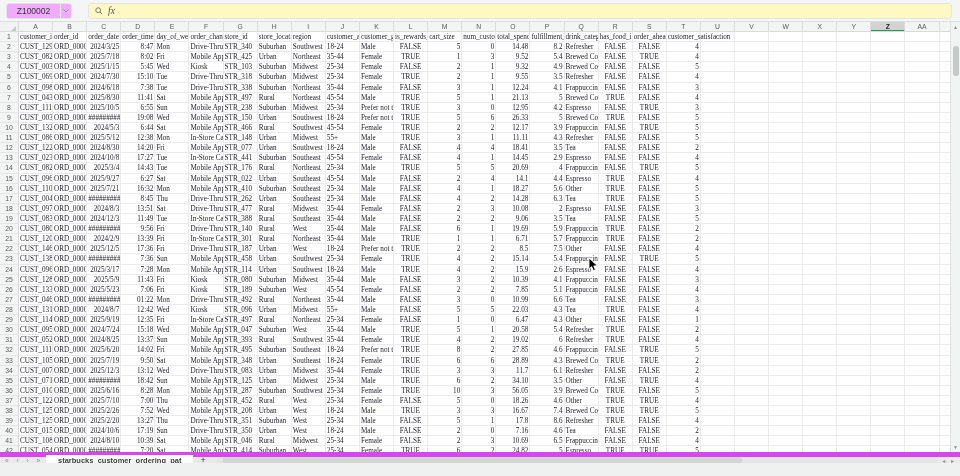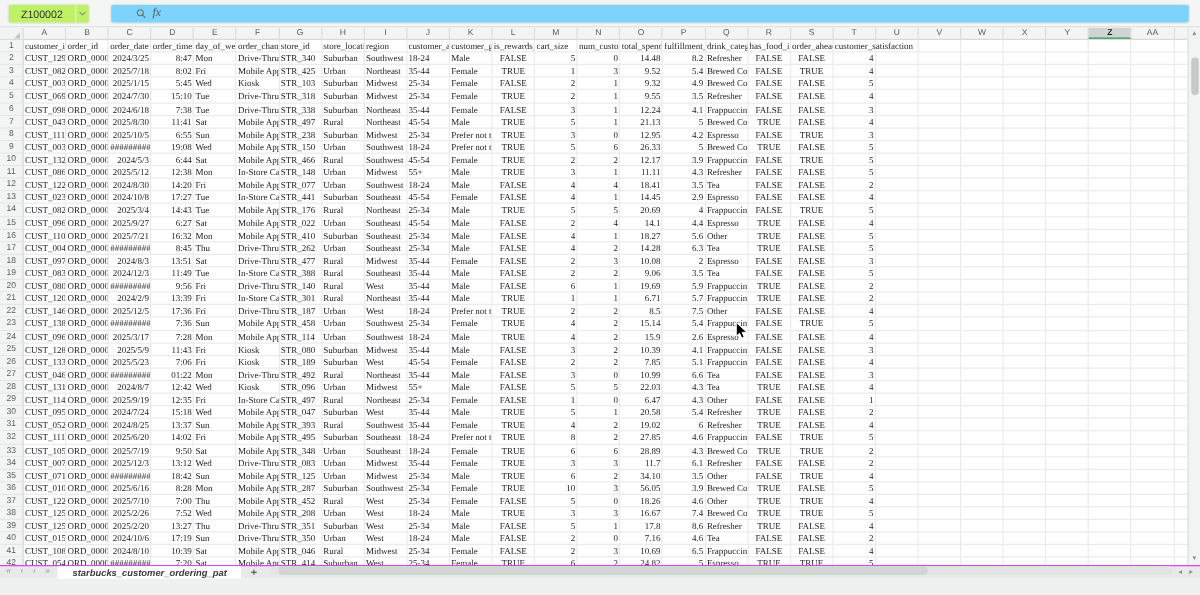--- a/index.html
+++ b/index.html
@@ -1,27 +1,27 @@
 <!DOCTYPE html>
 <html><head>
 <meta charset="utf-8">
 <style>
   html,body{margin:0;padding:0;}
   body{width:960px;height:476px;overflow:hidden;position:relative;background:#fff;
        font-family:"Liberation Sans",sans-serif;-webkit-font-smoothing:antialiased;}
   
   .fbar{position:absolute;left:0;top:0;width:960px;height:22px;background:#f4f5f5;
         border-bottom:1px solid #dcdede;box-sizing:border-box;}
-  .namebox{position:absolute;left:6px;top:3px;width:66px;height:16px;background:#bef264;
+  .namebox{position:absolute;left:6px;top:3px;width:66px;height:16px;background:#f0abfc;
            border:1px solid #e4e6e6;border-radius:3px;display:flex;align-items:center;box-sizing:border-box;}
   .namebox .nbv{flex:1;text-align:center;font-size:8.5px;color:#333;}
   .nbcaret{width:10px;height:100%;display:flex;align-items:center;justify-content:center;border-left:1px solid #eee;}
-  .fxfield{position:absolute;left:88px;top:3px;right:8px;height:16px;background:#7dd3fc;
+  .fxfield{position:absolute;left:88px;top:3px;right:8px;height:16px;background:#fef9c3;
            border:1px solid #e4e6e6;border-radius:3px;display:flex;align-items:center;gap:5px;
-           padding-left:20px;box-sizing:border-box;}
+           padding-left:6px;box-sizing:border-box;}
   .fx{font-family:"Liberation Serif",serif;font-style:italic;font-size:9.5px;color:#555;}
   
   .colhead{position:absolute;left:0;top:22px;width:950px;height:10px;display:flex;overflow:hidden;
            background:#f3f4f4;border-bottom:1px solid #dadada;box-sizing:border-box;}
   .ch{flex:none;width:34.1px;height:10px;box-sizing:border-box;border-right:1px solid #dcdcdc;
       font-size:6.8px;color:#5a5a5a;text-align:center;line-height:9px;}
   .ch.corner{width:19px;position:relative;background:#f1f2f2;}
   .ch.corner:after{content:"";position:absolute;right:2px;bottom:1px;
       border-left:5px solid transparent;border-bottom:5px solid #c6c8c8;}
   .ch.sel{background:#d2d3d3;border-bottom:2px solid #1aa053;color:#1e1e1e;font-weight:bold;}
@@ -35,21 +35,21 @@
      white-space:nowrap;overflow:hidden;padding:0 1px;}
   .al{text-align:left}.ar{text-align:right}.ac{text-align:center}
   .spill{overflow:visible;position:relative;z-index:2;}
   
   .vscroll{position:absolute;right:0;top:22px;width:10px;height:430px;background:#f2f3f3;
            border-left:1px solid #e0e0e0;box-sizing:border-box;}
   .varrow{position:absolute;left:0;width:9px;height:10px;font-size:5px;color:#8a8d8c;text-align:center;line-height:10px;}
   .vthumb{position:absolute;left:1.5px;top:24px;width:6px;height:30px;background:#c6c9c8;border-radius:3px;}
   
   .tabbar{position:absolute;left:0;top:452px;width:960px;height:11px;background:#e7eae8;
-          border-top:1px solid #d946ef;box-sizing:border-box;display:flex;align-items:flex-start;font-style:italic;}
+          border-top:5px solid #d946ef;box-sizing:border-box;display:flex;align-items:center;}
   .navs{color:#8b928d;font-size:6.5px;padding:0 3px;letter-spacing:1px;}
   .navs span{padding:0 2px;}
   .tab{background:#fff;height:11px;display:flex;align-items:center;padding:0 12px;
        color:#3b3b3b;font-weight:bold;font-size:7.5px;}
   .addtab{color:#3b3b3b;padding:0 7px;font-size:9px;line-height:10px;}
   .htrack{flex:1;height:7px;margin:0 4px;background:#e2e5e3;border-radius:3px;position:relative;}
   .hthumb{position:absolute;left:6px;top:0;height:7px;width:72%;background:#d2d6d3;border-radius:3px;}
   .harrows{color:#8b928d;font-size:6px;padding-right:4px;letter-spacing:2px;}
   
   .statusbar{position:absolute;left:0;top:463px;width:960px;height:13px;background:#eef1ef;

